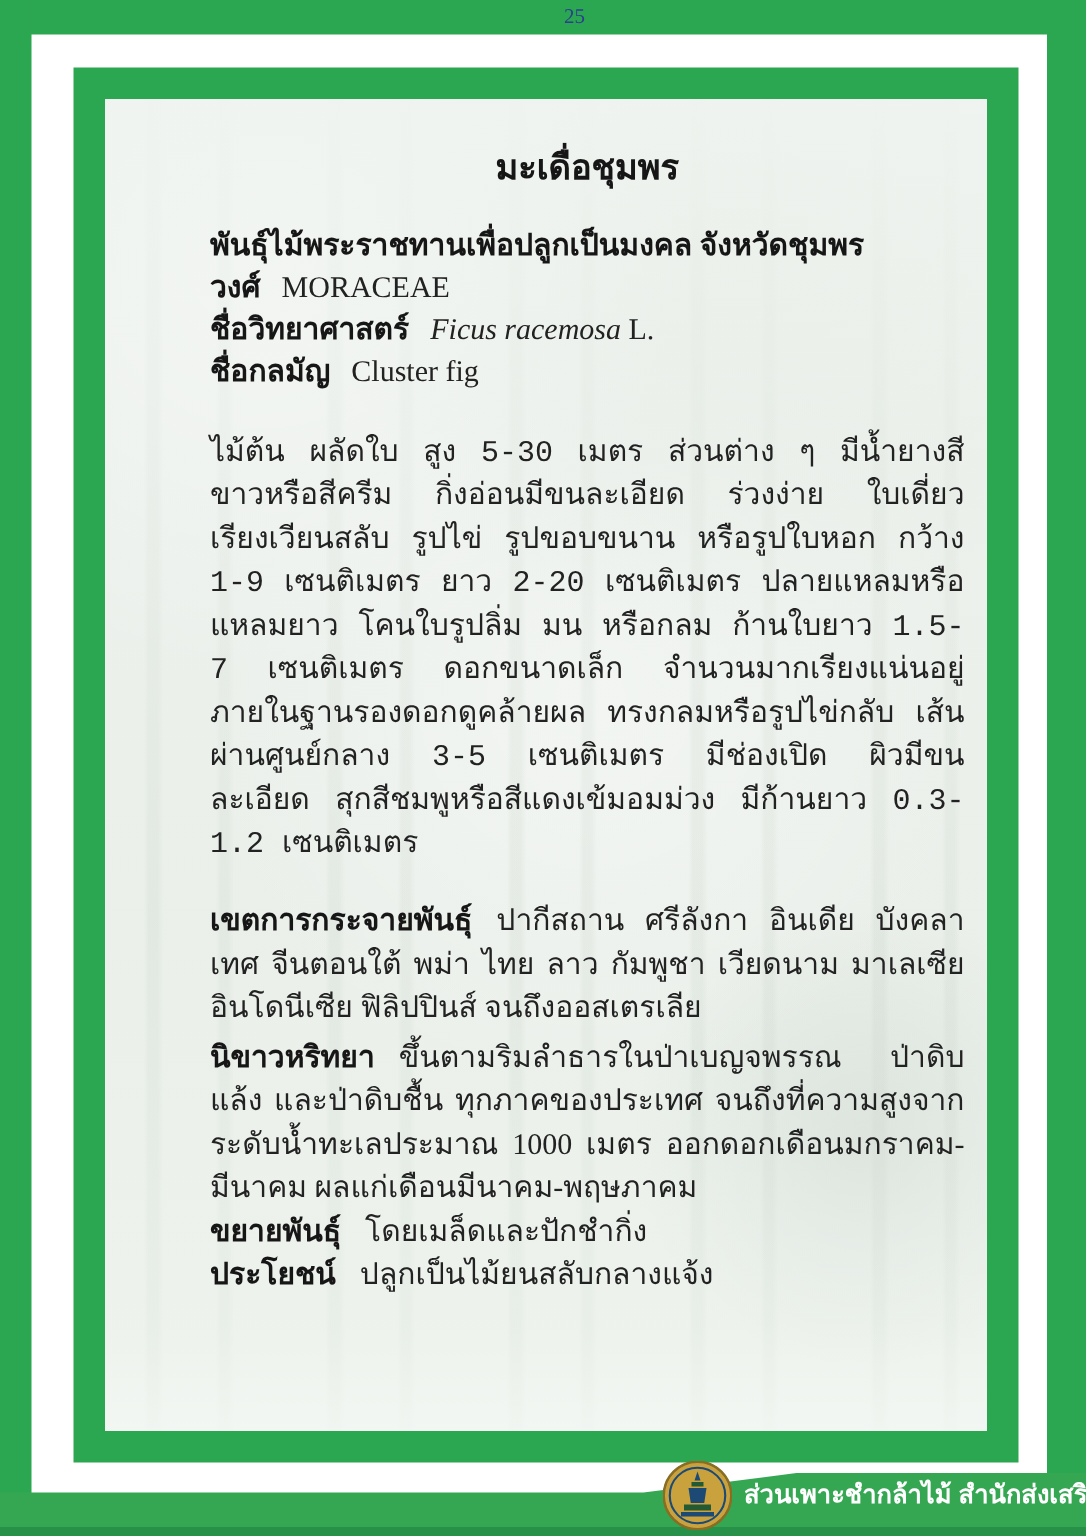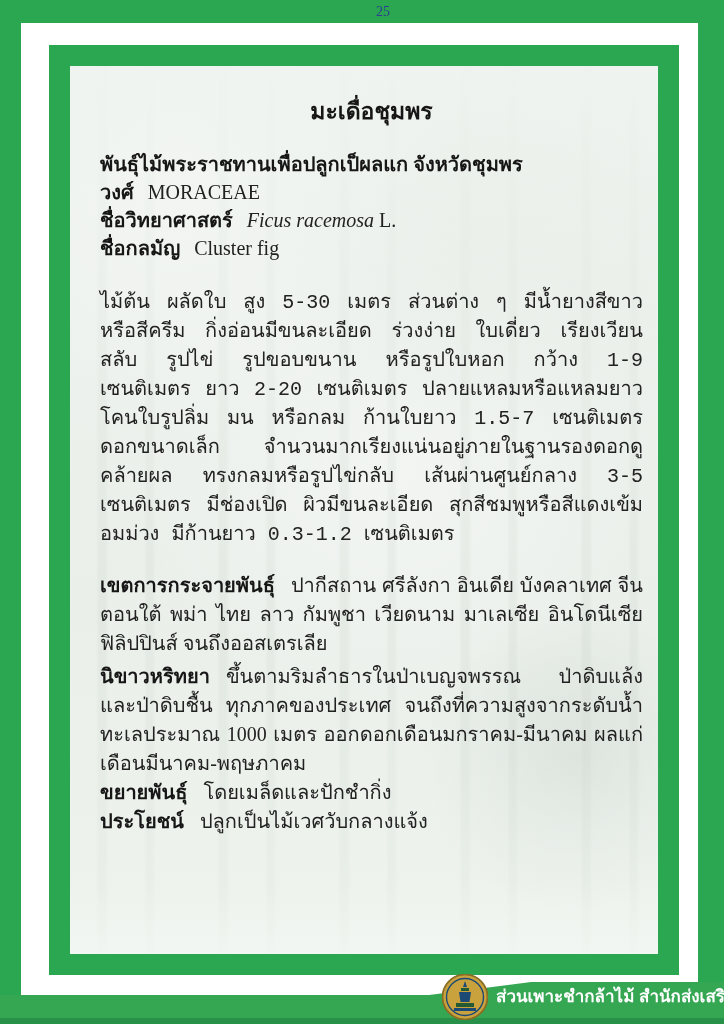--- a/index.html
+++ b/index.html
@@ -59,21 +59,21 @@
         rgba(148,165,150,0.12) 77px, rgba(148,165,150,0.12) 82px,
         rgba(148,165,150,0.00) 86px, rgba(148,165,150,0.00) 121px),
       radial-gradient(circle at 86% 78%, rgba(164,180,168,0.35) 0%, rgba(164,180,168,0.0) 18%),
       radial-gradient(circle at 18% 12%, rgba(255,255,255,0.85) 0%, rgba(255,255,255,0.0) 30%),
       radial-gradient(circle at 72% 8%, rgba(210,222,212,0.6) 0%, rgba(210,222,212,0.0) 32%),
       radial-gradient(circle at 55% 45%, rgba(255,255,255,0.55) 0%, rgba(255,255,255,0.0) 45%);
   }
   .content-inner{
     padding:32px 15px 0 30px;
     color:var(--body-text);
-    font-size:20px;line-height:29px;
+    font-size:20px;line-height:29px;margin-left:40px;
   }
   .doc-title{
     text-align:center;
     font-size:23px;font-weight:bold;line-height:28px;
     margin:0 0 24px 0;color:#161616;
   }
   .doc-subtitle{
     font-weight:bold;line-height:28px;color:#161616;
   }
   .kv{line-height:28px;}
@@ -119,21 +119,21 @@
 
   <div class="page-number">25</div>
 
   <div class="inner-frame"></div>
 
   <div class="content">
     <div class="content-inner">
 
       <div class="doc-title">มะเดื่อชุมพร</div>
 
-      <div class="doc-subtitle">พันธุ์ไม้พระราชทานเพื่อปลูกเป็ผลแก จังหวัดชุมพร</div>
+      <div class="doc-subtitle">พันธุ์ไม้พระราชทานเพื่อปลูกเป็นมงคล จังหวัดชุมพร</div>
 
       <div class="kv">
         <span class="label">วงศ์</span><span>MORACEAE</span>
       </div>
 
       <div class="kv">
         <span class="label">ชื่อวิทยาศาสตร์</span><span class="sci-name">Ficus racemosa</span> <span>L.</span>
       </div>
 
       <div class="kv">
@@ -149,21 +149,21 @@
 
       <div class="section eco">
         <span class="label">นิขาวหริทยา</span><span>ขึ้นตามริมลำธารในป่าเบญจพรรณ ป่าดิบแล้ง และป่าดิบชื้น ทุกภาคของประเทศ จนถึงที่ความสูงจากระดับน้ำทะเลประมาณ 1000 เมตร ออกดอกเดือนมกราคม-มีนาคม ผลแก่เดือนมีนาคม-พฤษภาคม</span>
       </div>
 
       <div class="section">
         <span class="label">ขยายพันธุ์</span><span>โดยเมล็ดและปักชำกิ่ง</span>
       </div>
 
       <div class="section">
-        <span class="label">ประโยชน์</span><span>ปลูกเป็นไม้เวศวับกลางแจ้ง</span>
+        <span class="label">ประโยชน์</span><span>ปลูกเป็นไม้ยนสลับกลางแจ้ง</span>
       </div>
 
     </div>
   </div>
 
   <div class="footer-bar"></div>
   <div class="footer-edge"></div>
 
   <div class="footer-logo">
     <svg width="46" height="46" viewBox="0 0 46 46" xmlns="http://www.w3.org/2000/svg">

